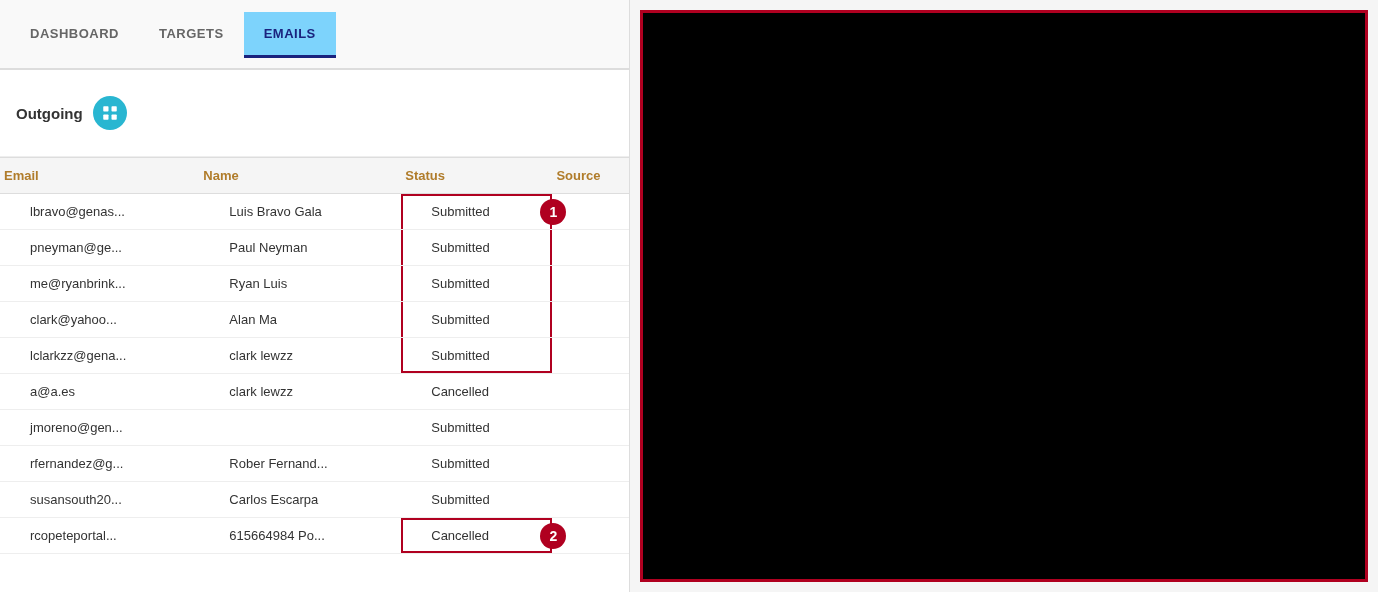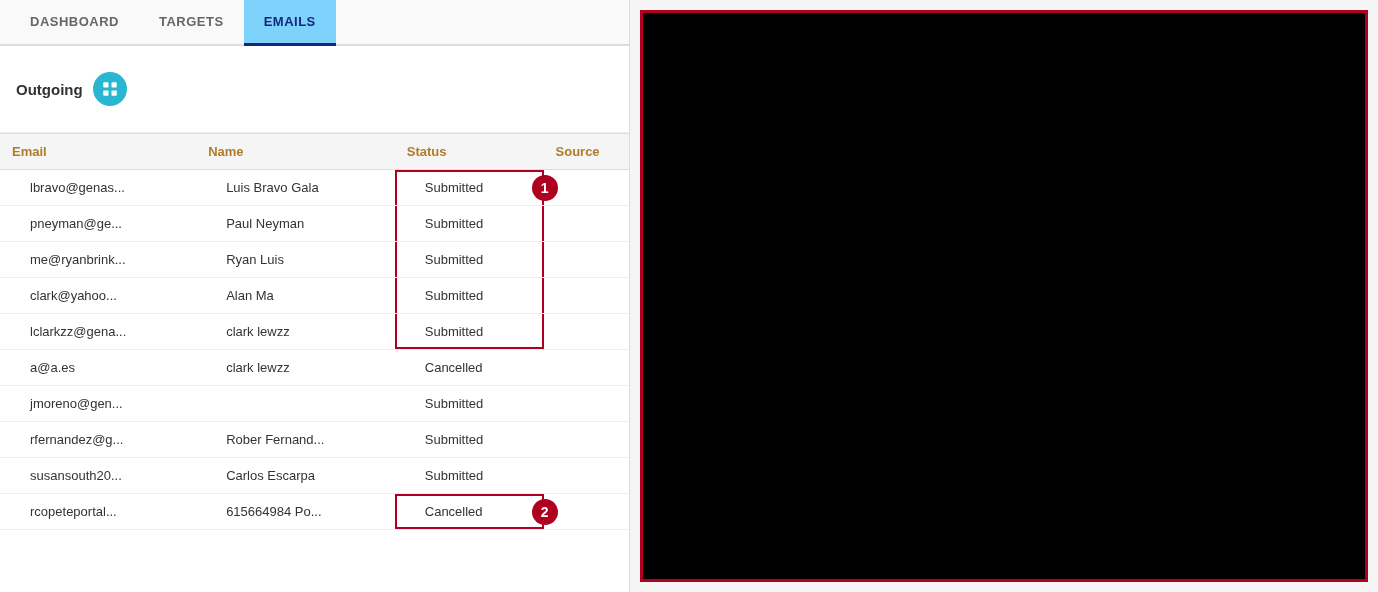--- a/index.html
+++ b/index.html
@@ -26,21 +26,21 @@
       flex: 1;
       background: #000;
       border: 3px solid #b00020;
       margin: 10px;
     }
 
     
     .tab-bar {
       display: flex;
       border-bottom: 2px solid #ddd;
-      padding: 0 10px;
+      padding: 12px 10px;
       background: #f9f9f9;
     }
 
     .tab-item {
       padding: 14px 20px;
       font-size: 13px;
       font-weight: 600;
       color: #666;
       cursor: pointer;
       letter-spacing: 0.5px;
@@ -90,21 +90,21 @@
       flex: 1;
     }
 
     .email-table thead tr {
       background: #f5f5f5;
       border-bottom: 1px solid #ddd;
       border-top: 1px solid #ddd;
     }
 
     .email-table thead th {
-      padding: 10px 12px;
+      padding: 10px 4px;
       text-align: left;
       font-size: 13px;
       font-weight: 600;
       color: #b07c2a;
     }
 
     .email-table tbody tr {
       border-bottom: 1px solid #eee;
     }
 

